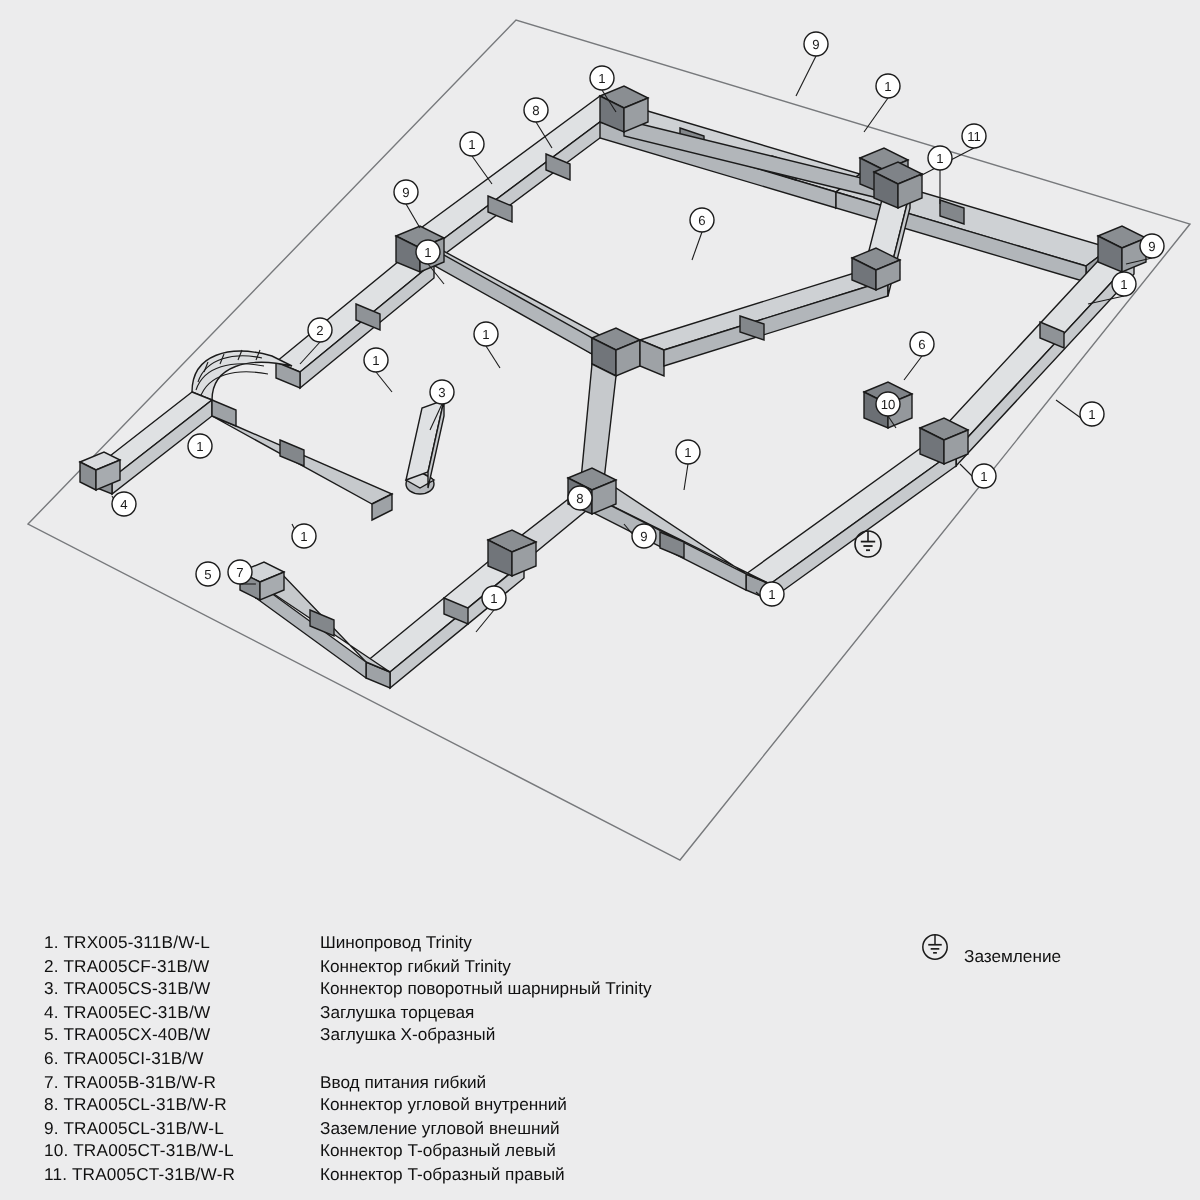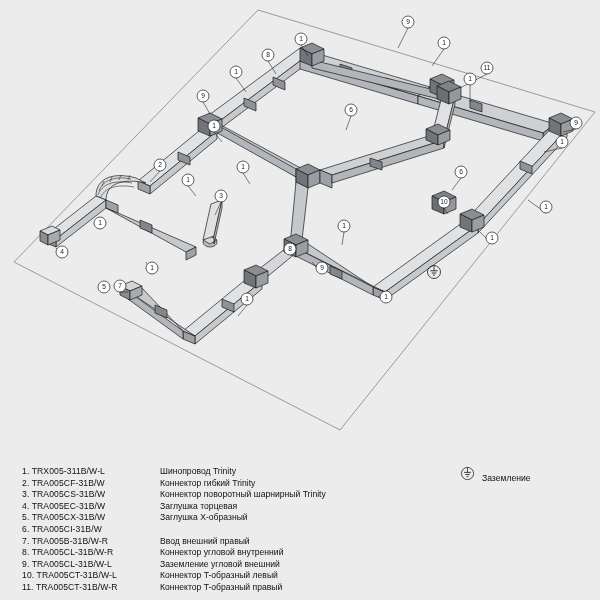--- a/index.html
+++ b/index.html
@@ -372,29 +372,29 @@
     </div>
     <div class="legend-row">
       <span class="legend-code">3. TRA005CS-31B/W</span>
       <span class="legend-name">Коннектор поворотный шарнирный Trinity</span>
     </div>
     <div class="legend-row">
       <span class="legend-code">4. TRA005EC-31B/W</span>
       <span class="legend-name">Заглушка торцевая</span>
     </div>
     <div class="legend-row">
-      <span class="legend-code">5. TRA005CX-31B/W</span>
+      <span class="legend-code">5. TRA005CX-40B/W</span>
       <span class="legend-name">Заглушка X-образный</span>
     </div>
     <div class="legend-row">
       <span class="legend-code">6. TRA005CI-31B/W</span>
     </div>
     <div class="legend-row">
       <span class="legend-code">7. TRA005B-31B/W-R</span>
-      <span class="legend-name">Ввод внешний правый</span>
+      <span class="legend-name">Ввод питания гибкий</span>
     </div>
     <div class="legend-row">
       <span class="legend-code">8. TRA005CL-31B/W-R</span>
       <span class="legend-name">Коннектор угловой внутренний</span>
     </div>
     <div class="legend-row">
       <span class="legend-code">9. TRA005CL-31B/W-L</span>
       <span class="legend-name">Заземление угловой внешний</span>
     </div>
     <div class="legend-row">

